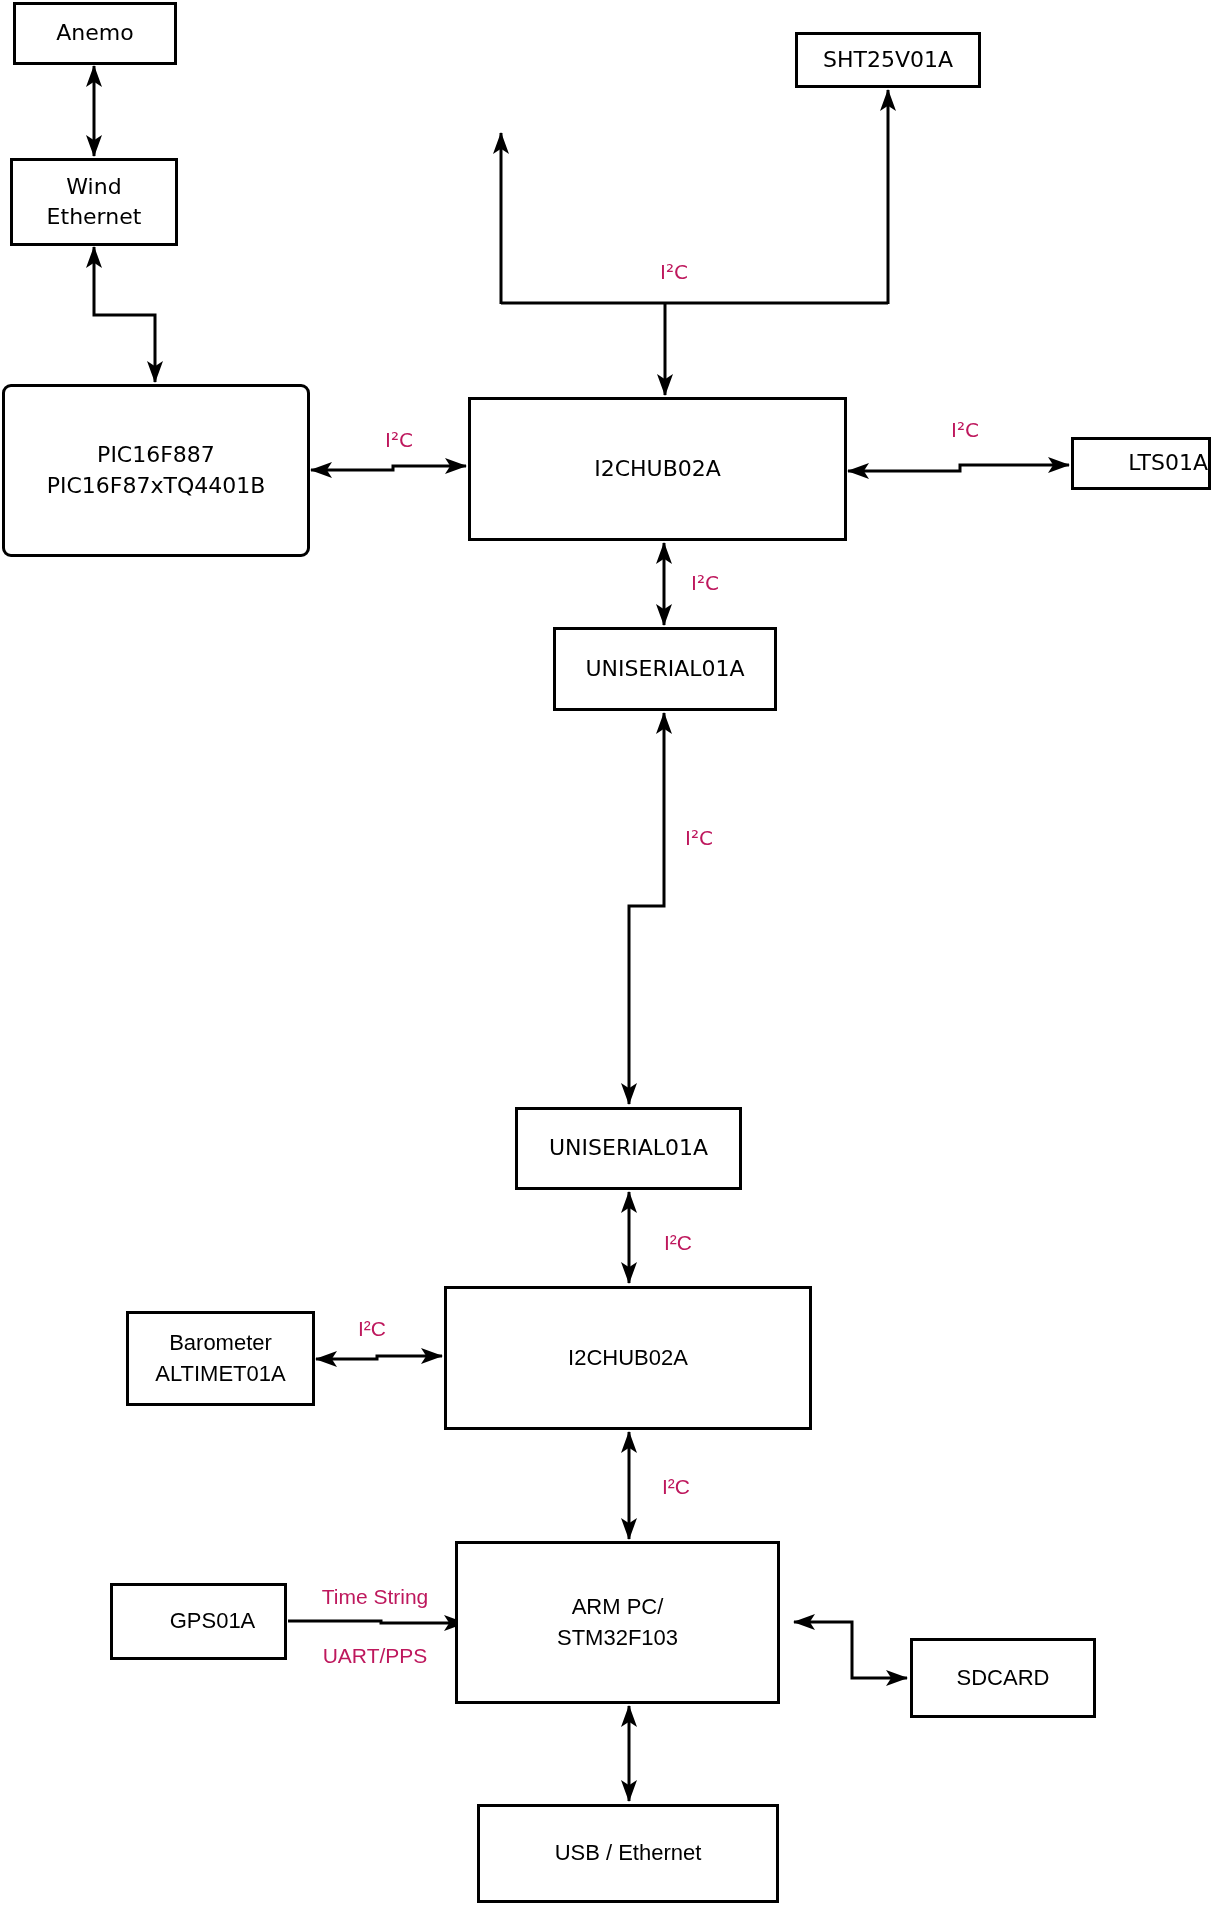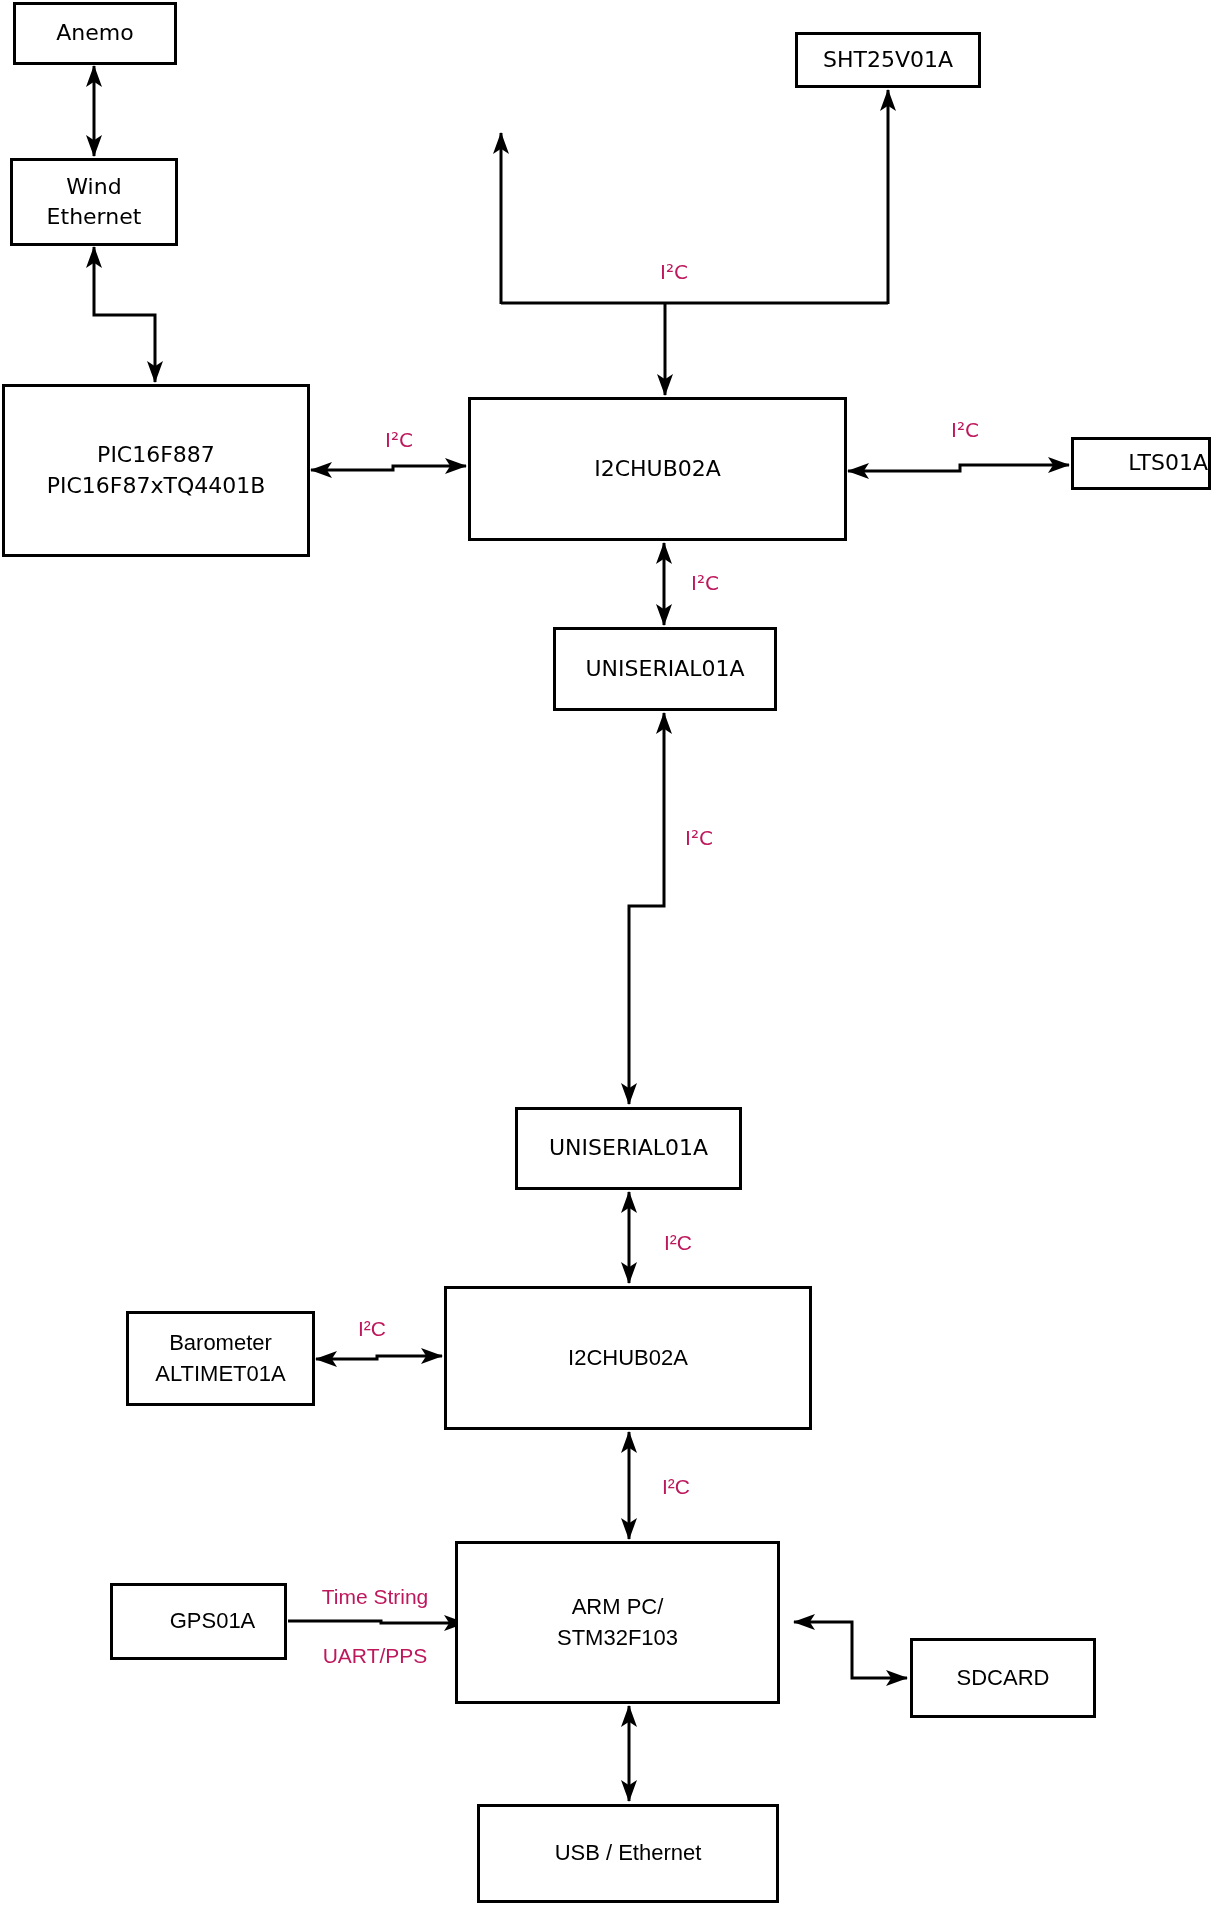--- a/index.html
+++ b/index.html
@@ -51,21 +51,21 @@
 
   <div class="box font-a" style="left:13px;top:2px;width:164px;height:63px;">
     <span>Anemo</span>
   </div>
 
   <div class="box font-a" style="left:10px;top:158px;width:168px;height:88px;">
     <span>Wind</span>
     <span>Ethernet</span>
   </div>
 
-  <div class="box font-a" style="left:2px;top:384px;width:308px;height:173px;">
+  <div class="box font-a" style="left:2px;top:384px;width:308px;height:173px;border-radius:9px;">
     <span>PIC16F887</span>
     <span>PIC16F87xTQ4401B</span>
   </div>
 
 
   <div class="box font-a" style="left:795px;top:32px;width:186px;height:56px;">
     <span>SHT25V01A</span>
   </div>
 
   <div class="box font-a" style="left:468px;top:397px;width:379px;height:144px;">

